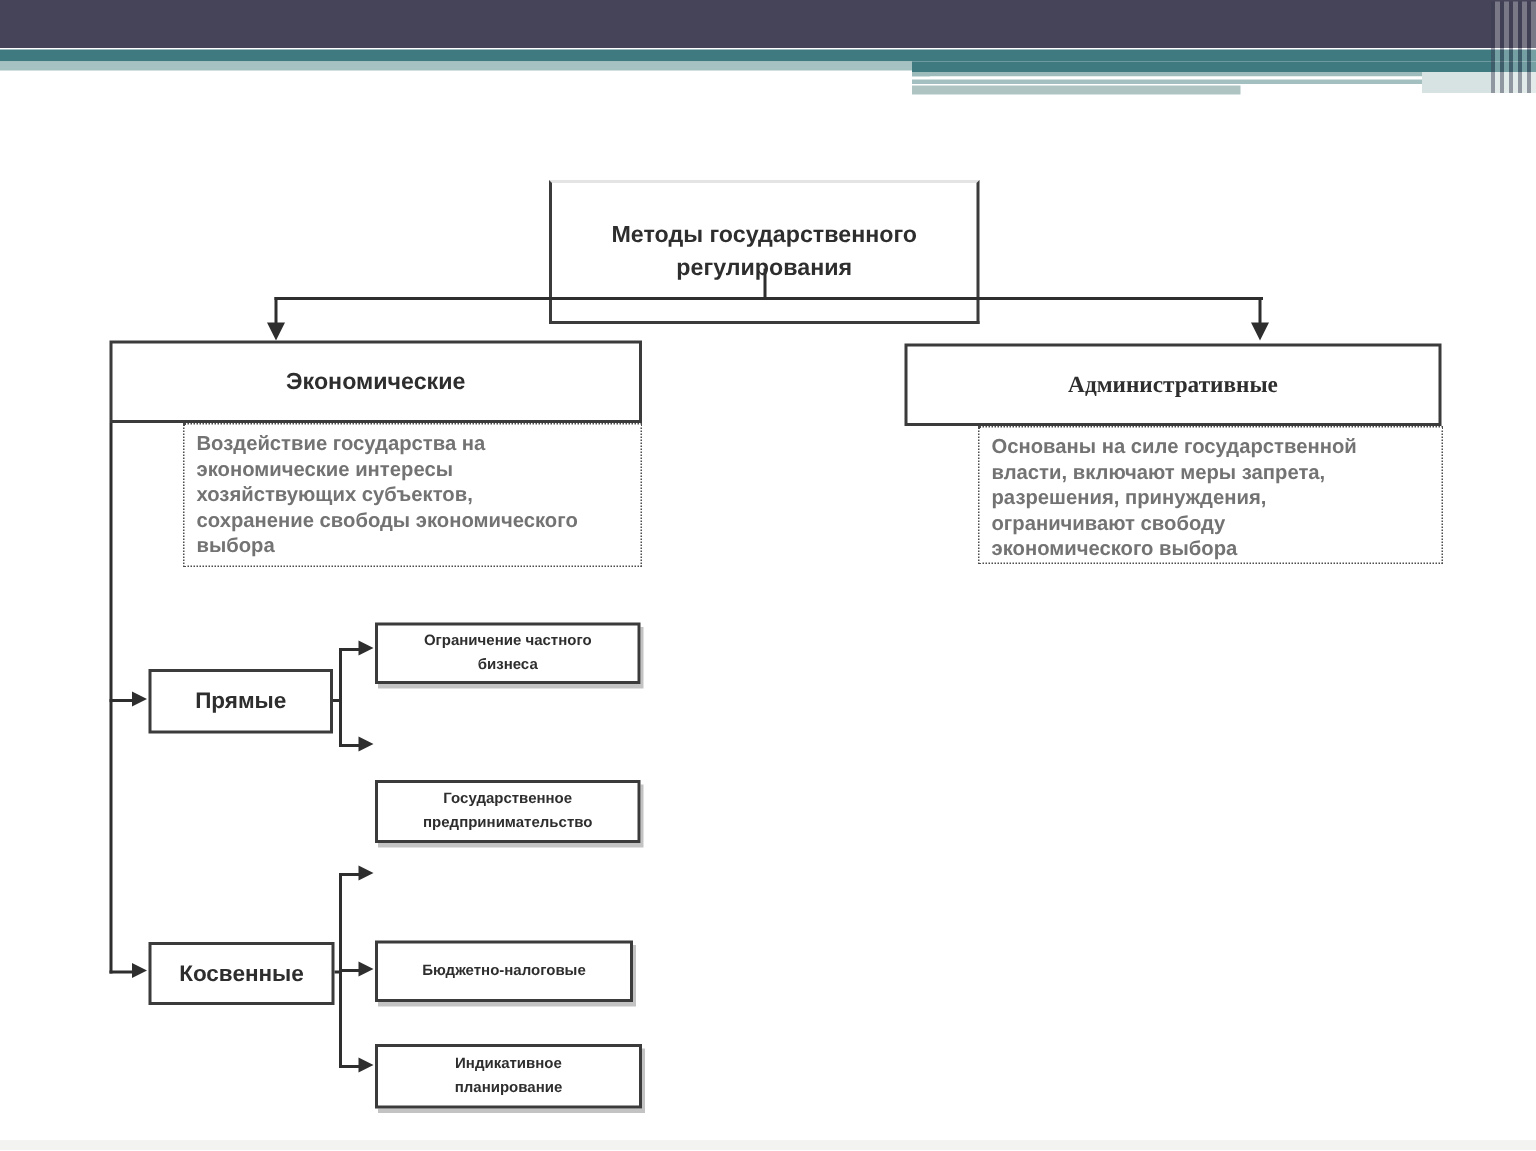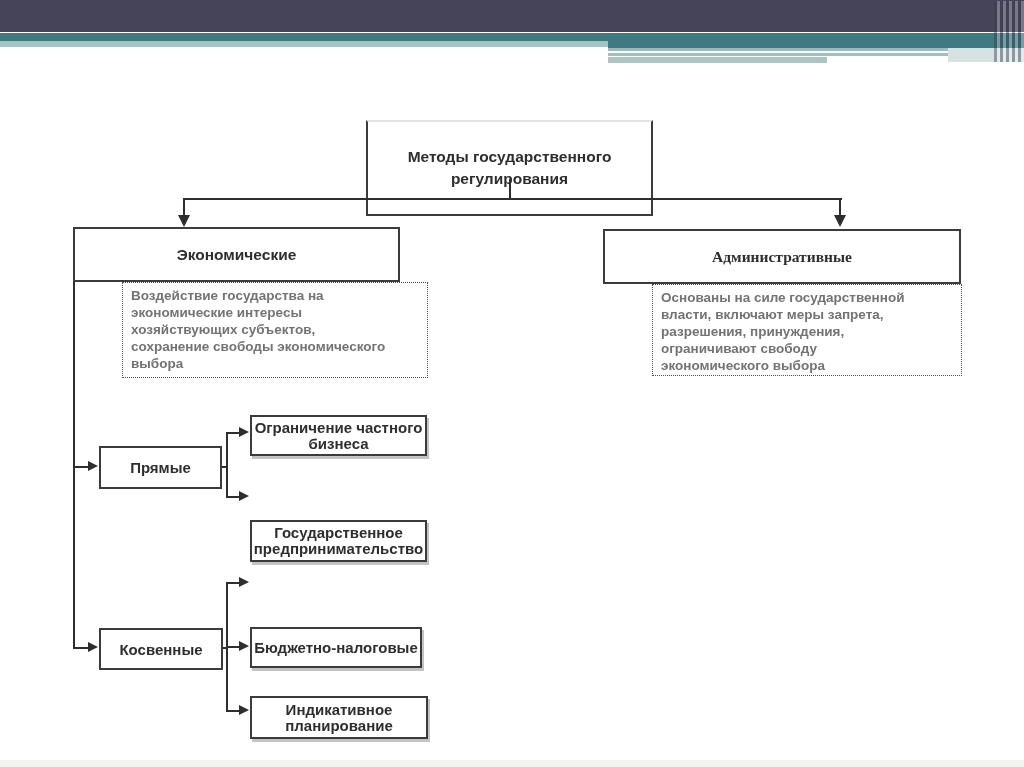--- a/index.html
+++ b/index.html
@@ -28,21 +28,21 @@
 
   
   .box{
     position:absolute;background:#fff;border:2px solid #3b3b3b;
     display:flex;align-items:center;justify-content:center;text-align:center;
     font-weight:600;color:#2e2e2e;box-sizing:border-box;
   }
   .root{border-top-color:#e4e4e4;font-size:15.5px;line-height:22px;}
   .branch{font-size:15.5px;}
   .group{font-size:15px;}
-  .leaf{font-size:15px;line-height:16px;box-shadow:2px 3px 0 #c3c3c3;white-space:pre-line;}
+  .leaf{font-size:10px;line-height:16px;box-shadow:2px 3px 0 #c3c3c3;white-space:pre-line;}
   .dotted{
     position:absolute;border:1px dotted #4c4c4c;background:#fff;box-sizing:border-box;
     font-size:13.5px;font-weight:600;line-height:17px;padding:4px 8px;
     white-space:pre-line;color:#737373;
   }
   .ln{position:absolute;background:#2e2e2e;}
   .ah-down{position:absolute;width:0;height:0;
     border-left:6px solid transparent;border-right:6px solid transparent;
     border-top:12px solid #2e2e2e;}
   .ah-right{position:absolute;width:0;height:0;
@@ -71,21 +71,21 @@
 регулирования</span>
   </div>
 
   <div class="ln" style="left:509px;top:179px;width:2px;height:19px;"></div>
   <div class="ln" style="left:183px;top:198px;width:659px;height:2px;"></div>
   <div class="ln" style="left:183px;top:198px;width:2px;height:18px;"></div>
   <div class="ah-down" style="left:178px;top:215px;"></div>
   <div class="ln" style="left:839px;top:198px;width:2px;height:18px;"></div>
   <div class="ah-down" style="left:834px;top:215px;"></div>
 
-  <div class="box branch" style="left:73px;top:227px;width:327px;height:55px;">
+  <div class="box branch" style="left:73px;top:227px;width:355px;height:55px;">
     <span>Экономические</span>
   </div>
   <div class="box branch" style="left:603px;top:229px;width:358px;height:55px;font-family:Liberation Serif, serif;">
     <span>Административные</span>
   </div>
 
   <div class="dotted" style="left:122px;top:282px;width:306px;height:96px;">Воздействие государства на
 экономические интересы
 хозяйствующих субъектов,
 сохранение свободы экономического

